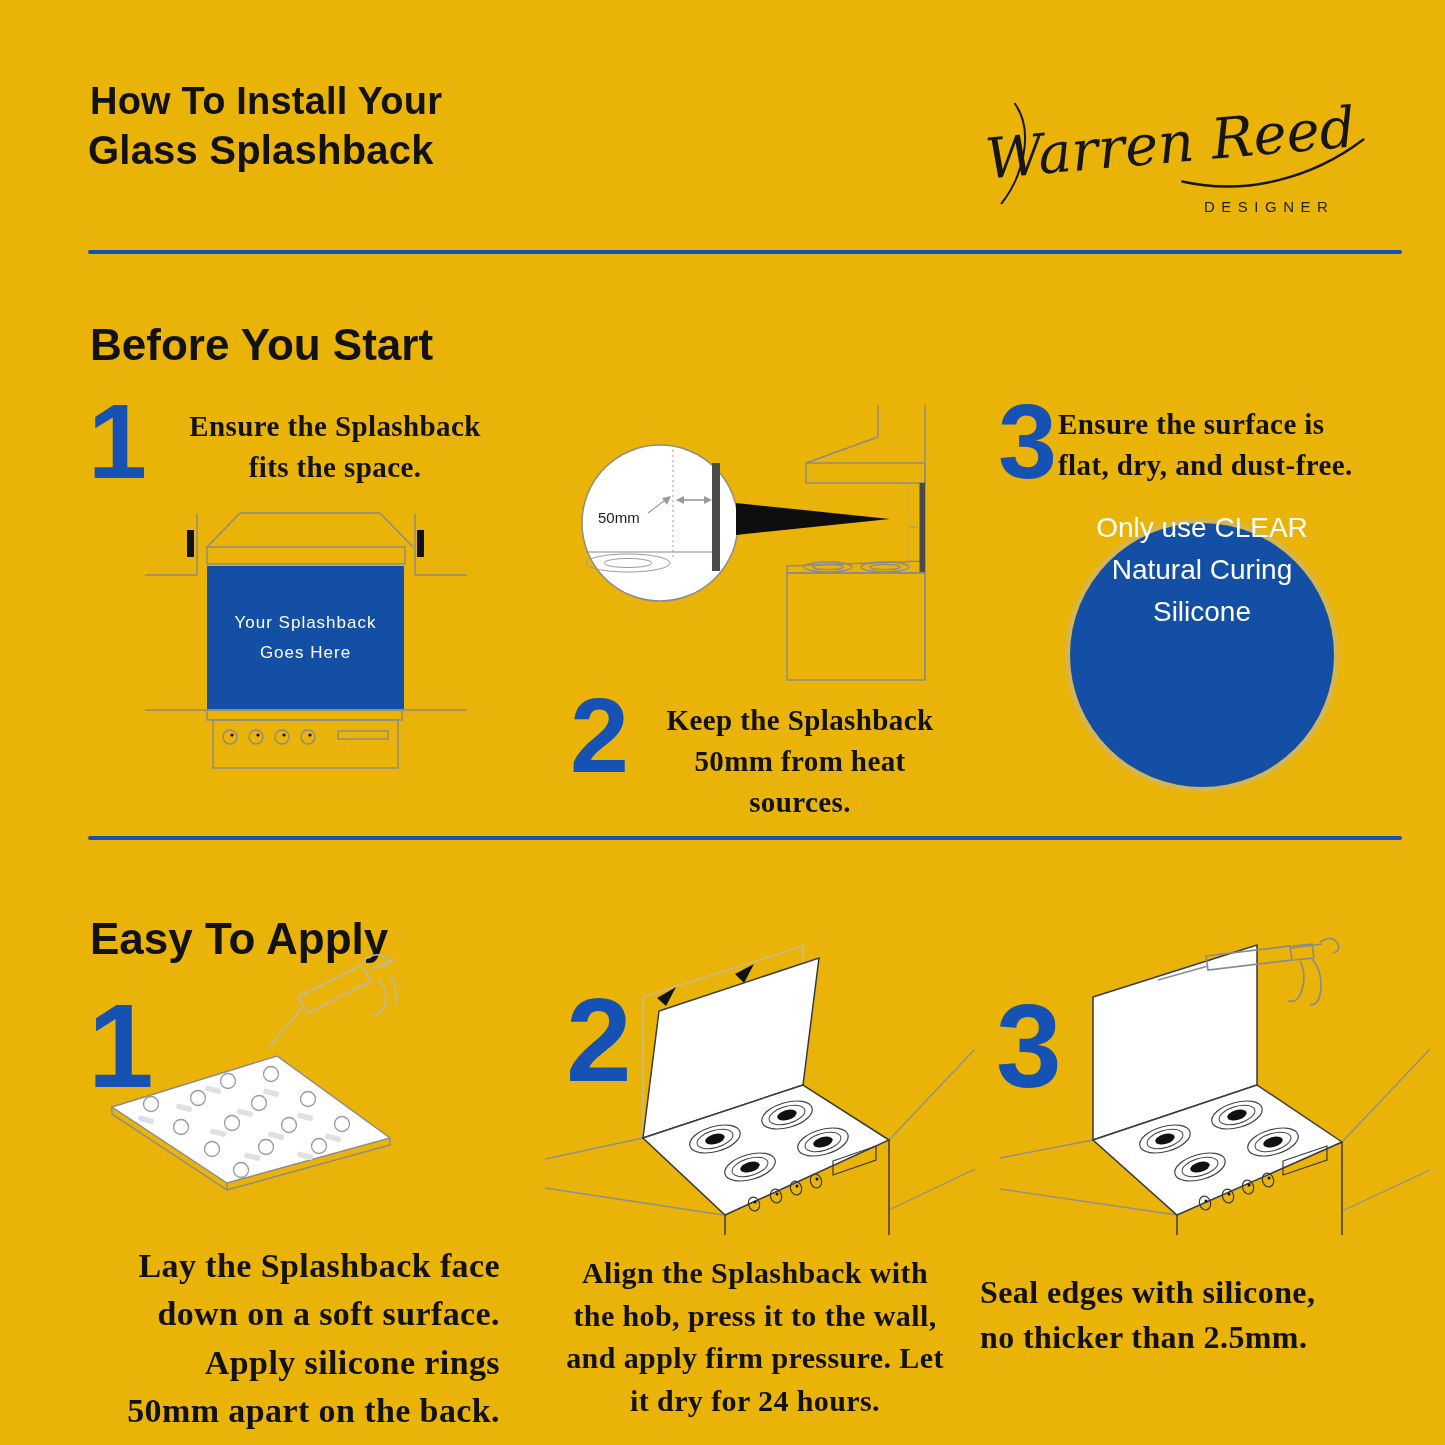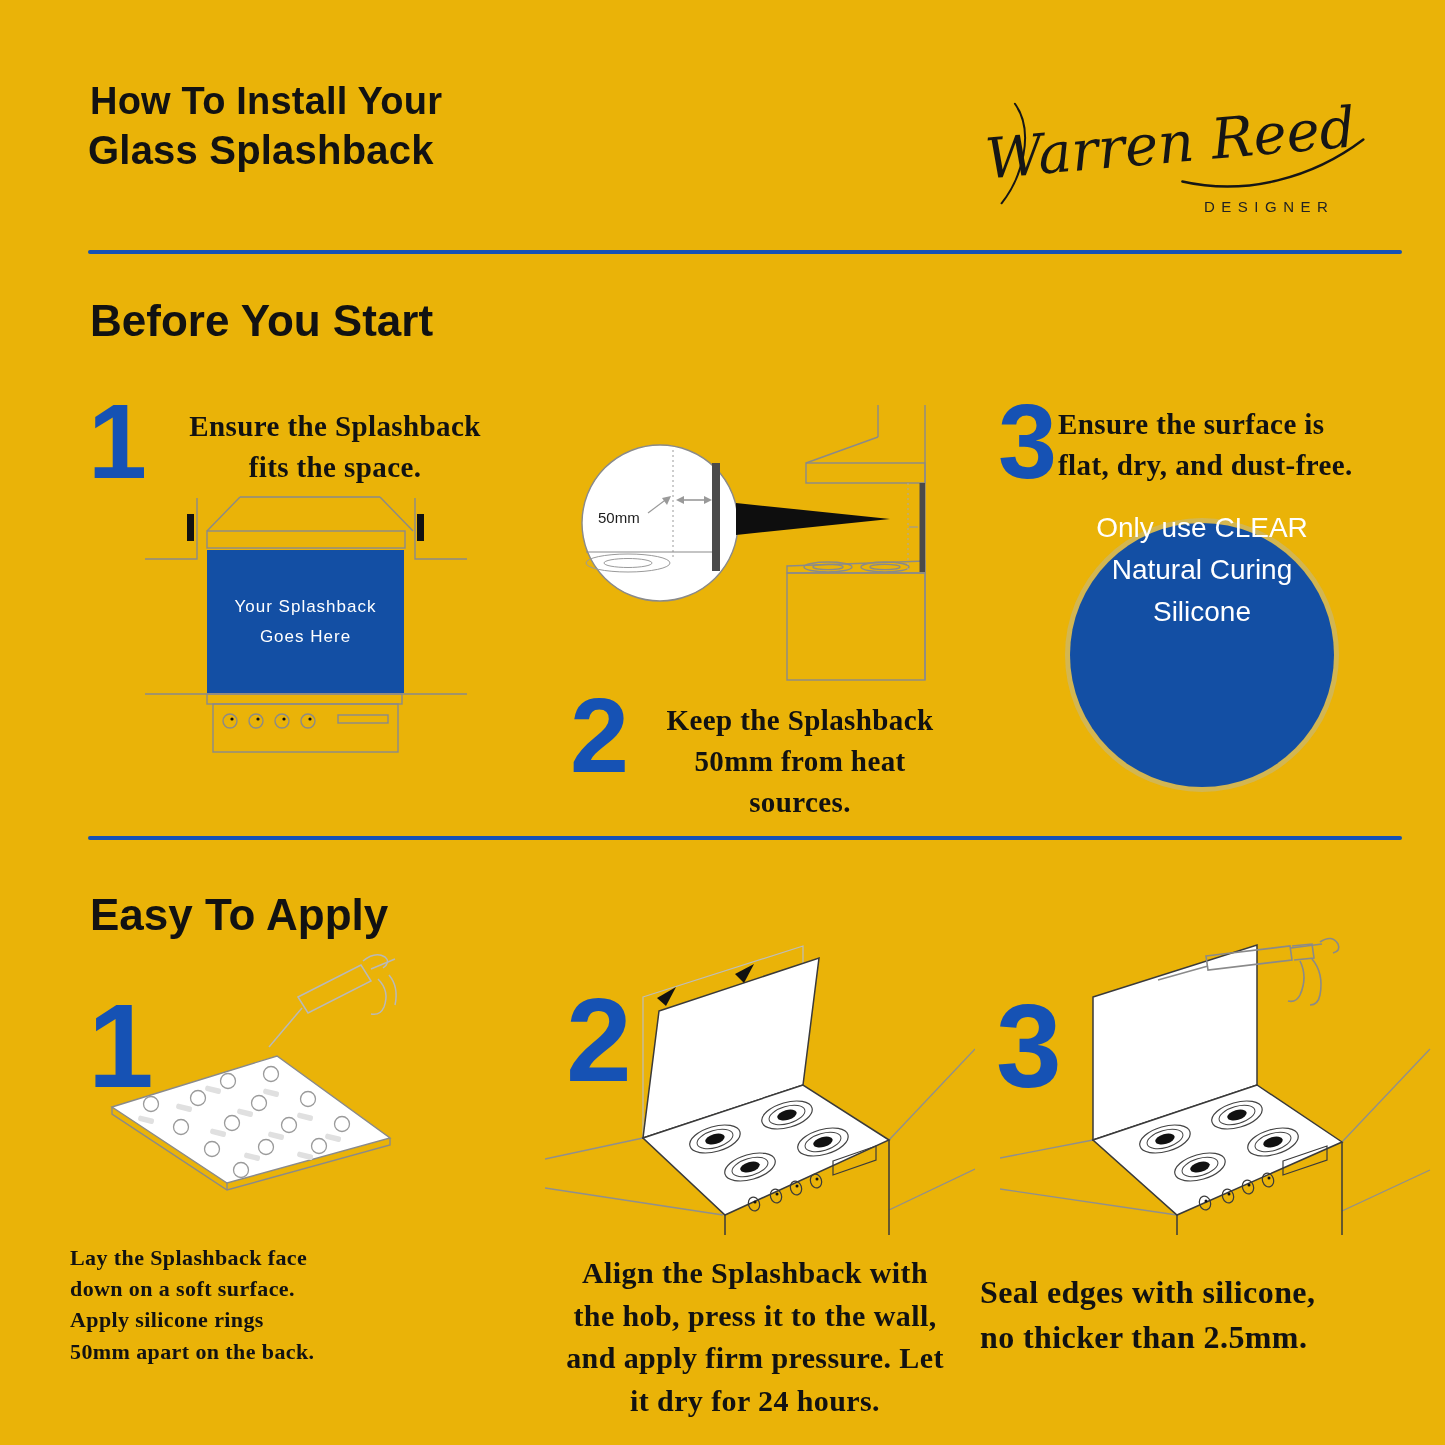--- a/index.html
+++ b/index.html
@@ -6,38 +6,38 @@
   .canvas{
     position:relative;width:1445px;height:1445px;background:#eab308;overflow:hidden;
     font-family:"Liberation Sans",sans-serif;color:var(--ink,#121212);padding-left:26px;
   }
   .abs{position:absolute;}
   
   .kicker{left:90px;top:80px;font-size:38px;font-weight:700;letter-spacing:.2px;}
   .big-title{left:88px;top:128px;font-size:40px;font-weight:700;letter-spacing:.2px;}
   .divider{left:88px;height:4px;width:1314px;background:var(--accent,#1652B4);border-radius:2px;}
   .divider.d1{top:250px;} .divider.d2{top:836px;}
-  .section-heading{font-size:44px;font-weight:700;}
+  .section-heading{font-size:44px;font-weight:700;margin-top:24px;}
   .sh1{left:90px;top:296px;} .sh2{left:90px;top:890px;}
   
   .num{color:var(--accent,#1652B4);font-weight:700;line-height:.82;}
   .num-sm{font-size:106px;} .num-lg{font-size:118px;}
   .n-b1{left:88px;top:398px;} .n-b2{left:570px;top:692px;} .n-b3{left:998px;top:398px;}
   .n-a1{left:88px;top:998px;} .n-a2{left:566px;top:992px;} .n-a3{left:996px;top:998px;}
   
   .step-text{font-size:29px;font-weight:700;line-height:1.42;letter-spacing:.4px;white-space:pre-line;font-family:Liberation Serif, serif;}
   .t-b1{left:150px;top:406px;width:370px;text-align:center;}
   .t-b2{left:630px;top:700px;width:340px;text-align:center;}
   .t-b3{left:1058px;top:404px;width:370px;text-align:left;}
-  .t-a1{left:70px;top:1242px;width:430px;text-align:left;font-size:22px;}
+  .t-a1{left:70px;top:1242px;width:430px;text-align:right;font-size:34px;}
   .t-a2{left:515px;top:1252px;width:480px;text-align:center;font-size:30px;}
   .t-a3{left:980px;top:1270px;width:460px;text-align:left;font-size:32px;}
   
   .diagram{position:absolute;}
-  .dgA{left:140px;top:489px;width:330px;height:292px;text-decoration:underline;}
+  .dgA{left:140px;top:505px;width:330px;height:292px;text-decoration:underline;}
   .dgB{left:560px;top:405px;width:420px;height:300px;}
   .dgC{left:95px;top:935px;width:400px;height:270px;}
   .dgD{left:545px;top:945px;width:430px;height:290px;}
   .dgE{left:1000px;top:935px;width:445px;height:300px;}
   .splash-placeholder{
     position:absolute;left:67px;top:61px;width:197px;height:143px;
     background:var(--panel-blue,#134FA4);color:#fff;display:flex;align-items:center;justify-content:center;
     text-align:center;font-size:17px;line-height:1.75;letter-spacing:1px;white-space:pre-line;
   }
   

